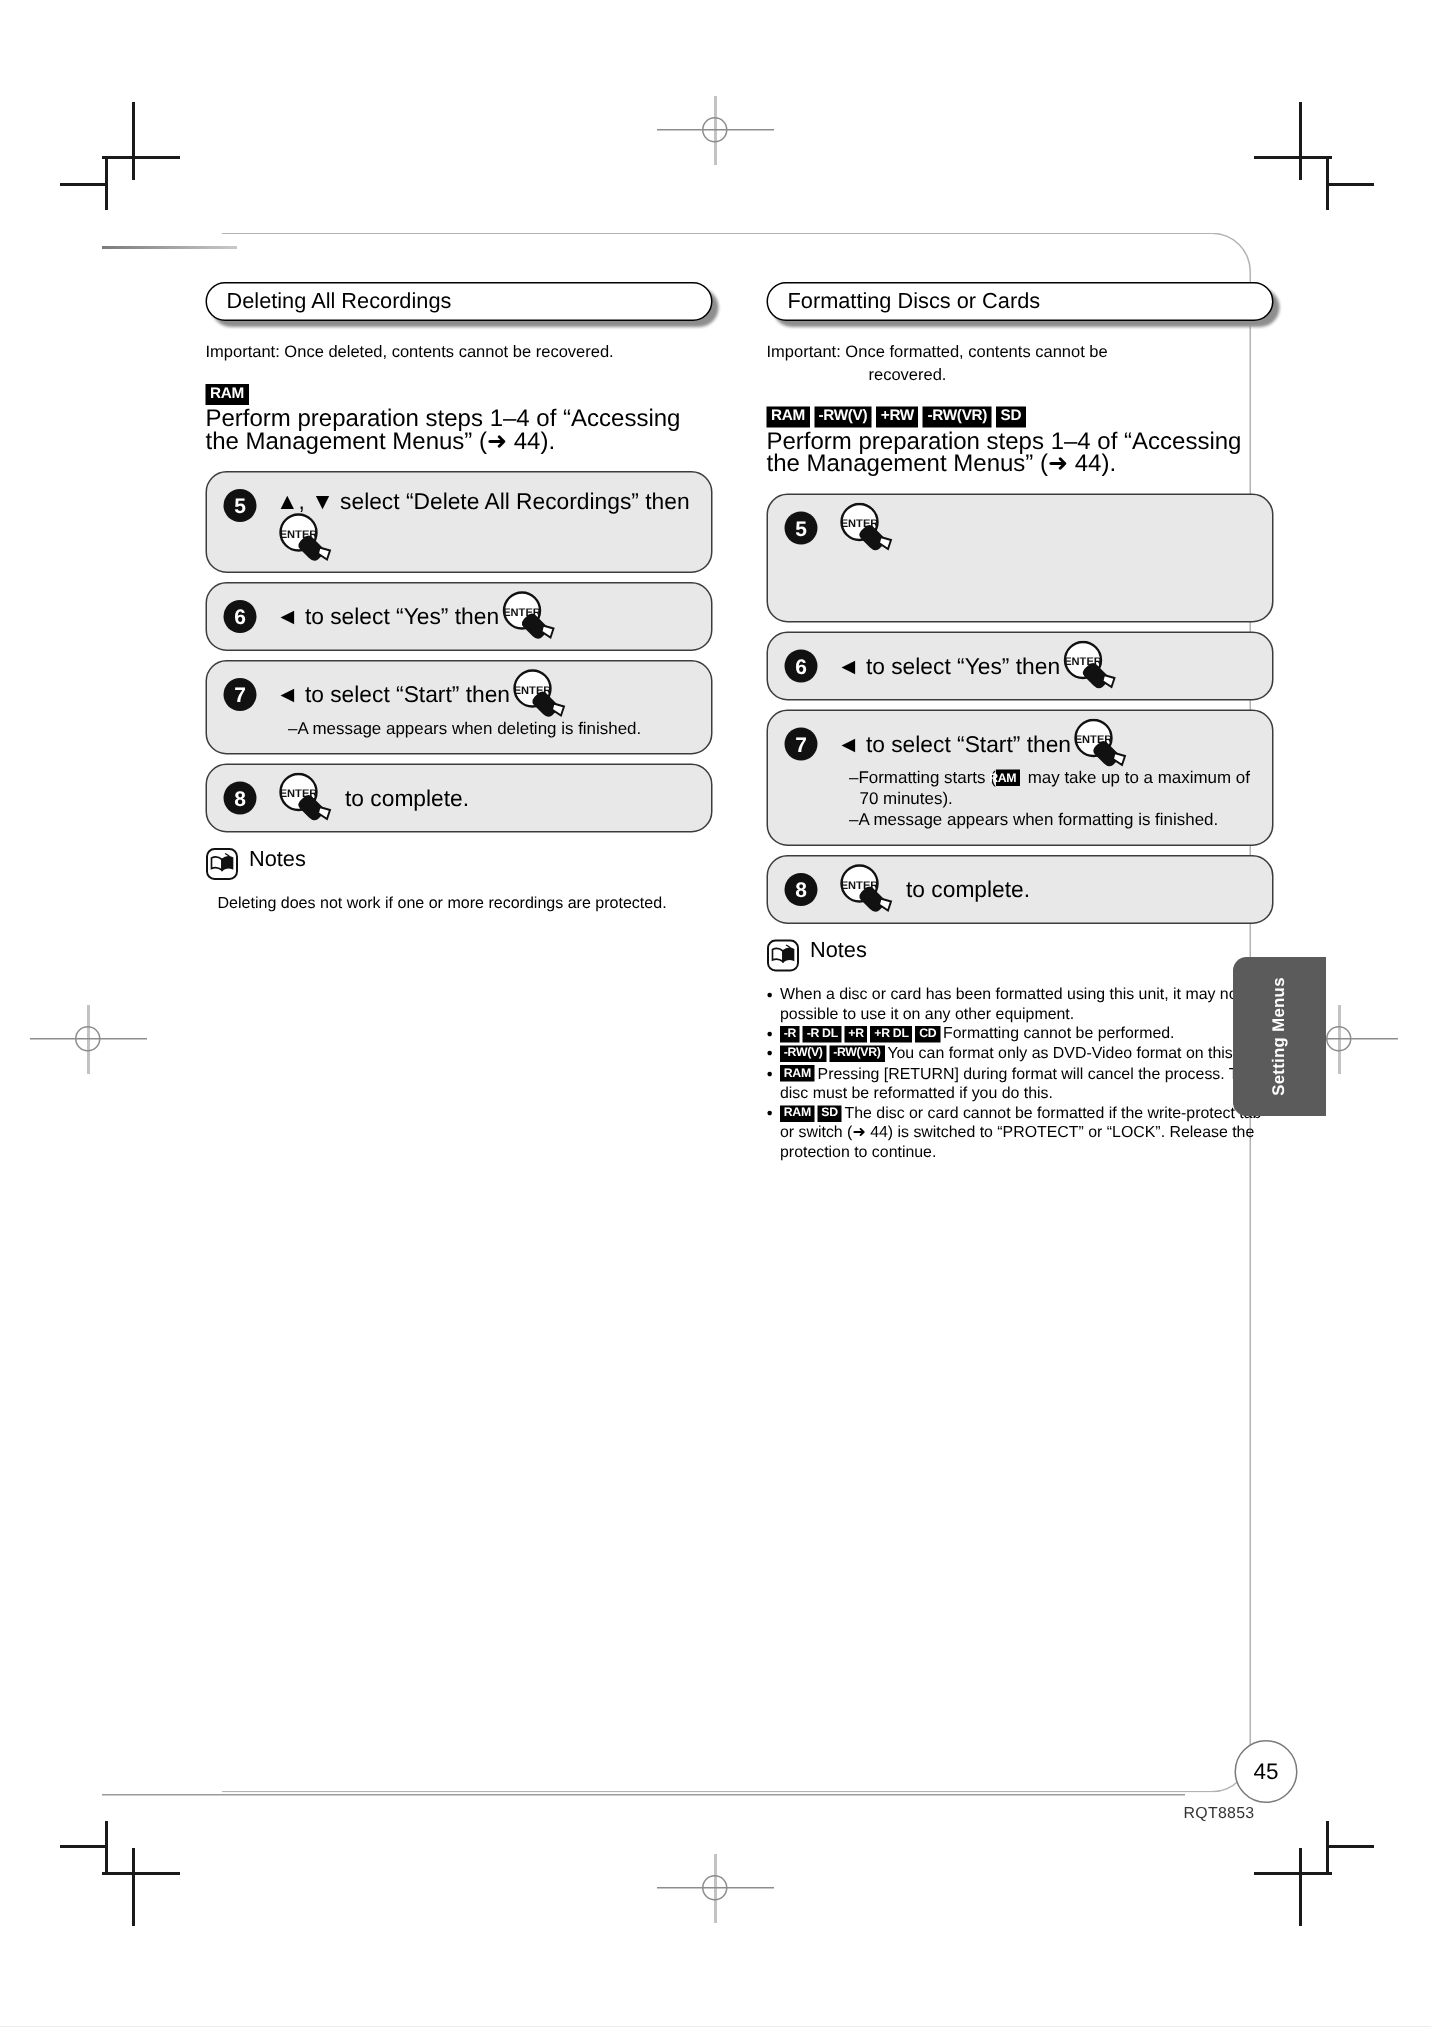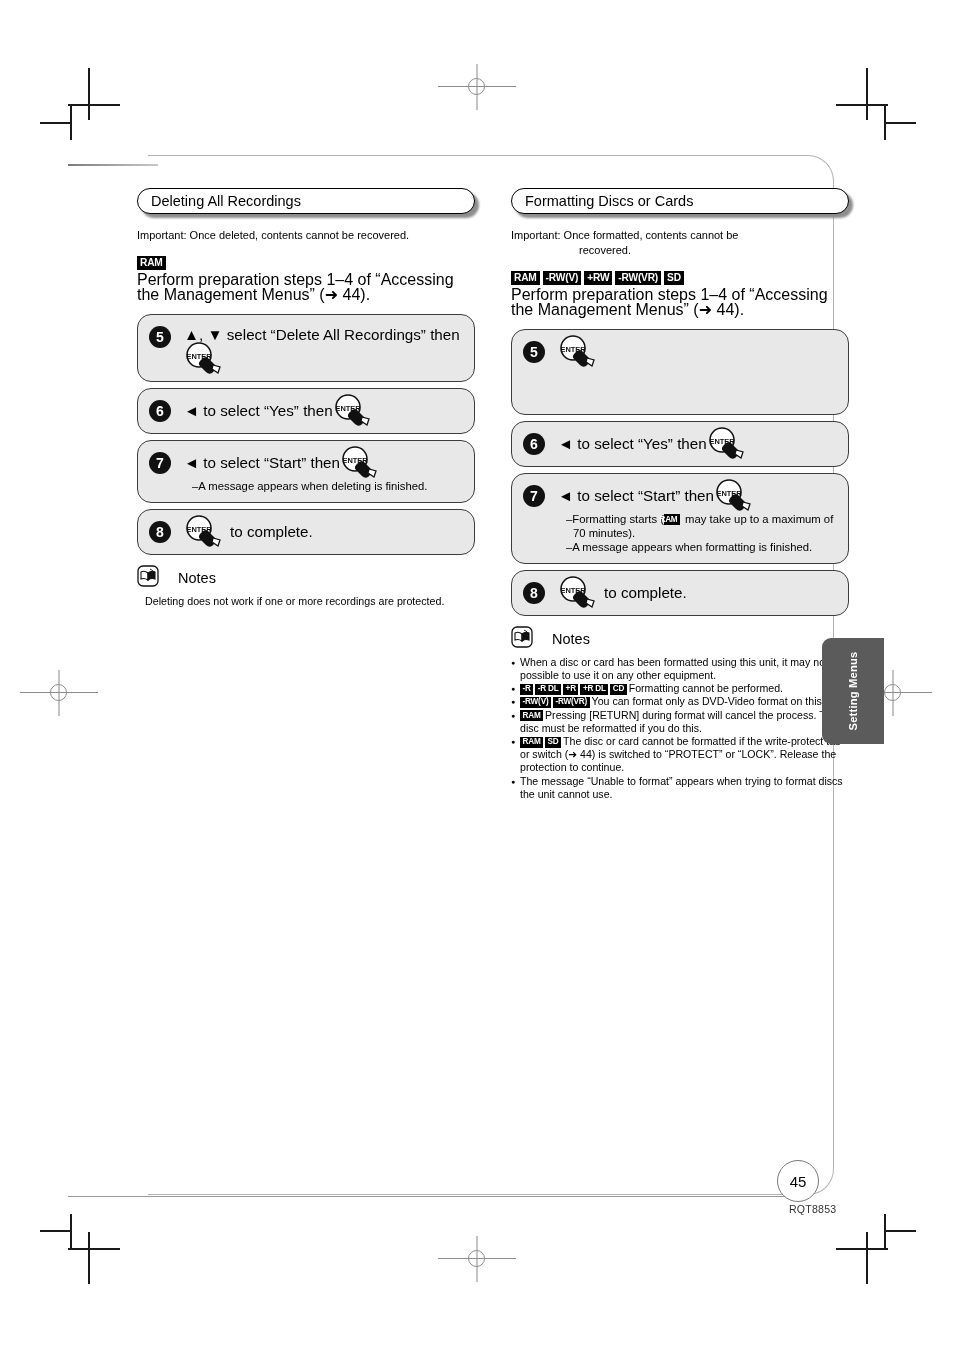--- a/index.html
+++ b/index.html
@@ -180,22 +180,21 @@
     height: 26px;
     vertical-align: -8px;
     position: relative;
     margin: 0 1px;
   }
   .enter-icon svg { position: absolute; left: 0; top: -4px; }
 
   
   .notes-head {
     display: flex;
-    align-items: center;
-    gap: 19px;
+    gap: 7px;
     margin: 10px 0 4px 0;
   }
   .notes-title { font-size: 14.5px; }
   .note-line {
     font-size: 10.6px;
     line-height: 13.2px;
   }
   .note-left { font-size: 10.7px; line-height: 13.4px; padding-left: 8px; }
   .bullet-item {
     position: relative;
@@ -226,21 +225,21 @@
     white-space: nowrap;
     color: #fff;
     font-size: 11.2px;
     font-weight: bold;
     letter-spacing: 0.2px;
   }
 
   
   .page-no {
     position: absolute;
-    left: 777px; top: 1160px;
+    left: 823px; top: 1160px;
     width: 40px; height: 40px;
     border: 1px solid #7a7a7a;
     border-radius: 50%;
     display: flex;
     align-items: center;
     justify-content: center;
     font-size: 15px;
     background: #fff;
   }
   .doc-code {
@@ -461,21 +460,20 @@
     </span>
     <span class="notes-title">Notes</span>
   </div>
 
   <div class="note-line">
     <div class="bullet-item"><span>When a disc or card has been formatted using this unit, it may not be possible to use it on any other equipment.</span></div>
     <div class="bullet-item"><span class="badge-sm">-R</span><span class="badge-sm">-R DL</span><span class="badge-sm">+R</span><span class="badge-sm">+R DL</span><span class="badge-sm">CD</span><span>Formatting cannot be performed.</span></div>
     <div class="bullet-item"><span class="badge-sm">-RW(V)</span><span class="badge-sm">-RW(VR)</span><span>You can format only as DVD-Video format on this unit.</span></div>
     <div class="bullet-item"><span class="badge-sm">RAM</span><span>Pressing [RETURN] during format will cancel the process. The disc must be reformatted if you do this.</span></div>
     <div class="bullet-item"><span class="badge-sm">RAM</span><span class="badge-sm">SD</span><span>The disc or card cannot be formatted if the write-protect tab or switch (➜ 44) is switched to “PROTECT” or “LOCK”. Release the protection to continue.</span></div>
-    <div class="bullet-item"><span>The message “Unable to format” appears when trying to format discs the unit cannot use.</span></div>
   </div>
 
 </div>
 
 <div class="side-tab">
   <span>Setting Menus</span>
 </div>
 
 <div class="page-no">45</div>
 <div class="doc-code">RQT8853</div>

